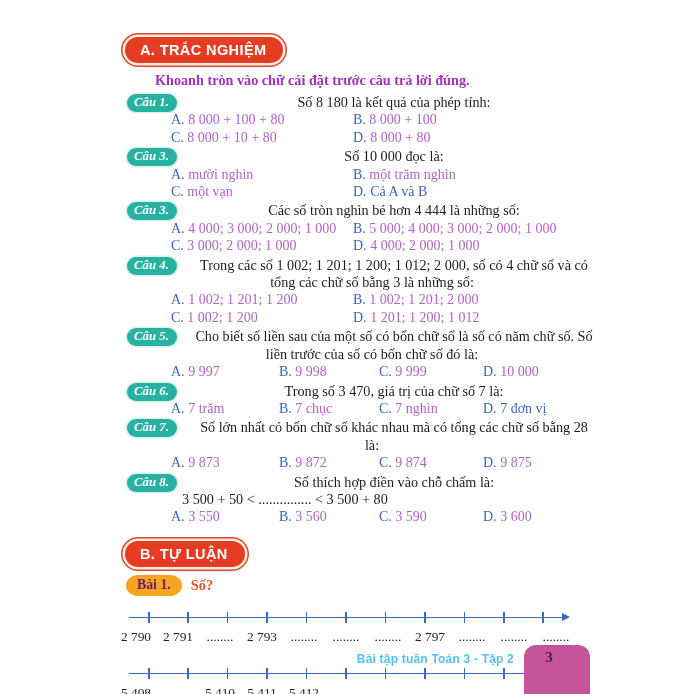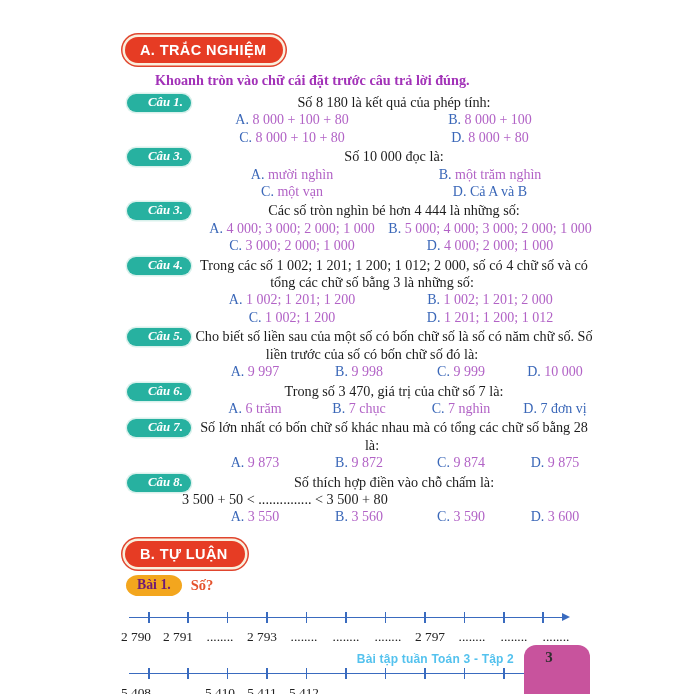--- a/index.html
+++ b/index.html
@@ -38,35 +38,35 @@
 
   
   .question { position: relative; margin-bottom: 2px; }
   .q-badge {
     position: absolute; left: 0; top: 0;
     background: #27b1a0;
     color: #ffffff;
     font-style: italic;
     font-weight: bold;
     font-size: 12.8px;
-    padding: 1px 8px 2px 21px;
+    padding: 1px 8px 2px 7px;
     border-radius: 9px;
     box-shadow: 0 0 0 1.5px #d9f1ec;
     white-space: nowrap;
   }
   .q-text {
     margin-left: 22px;
     text-indent: 44px;
     font-size: 14.2px;
     line-height: 17.4px;
     width: 446px;
     text-align: center;
   }
   .q-extra { margin-left: 55px; font-size: 14.2px; line-height: 17.4px; }
-  .options { margin-left: 74px; font-size: 14px; line-height: 17.4px; text-align: center; }
+  .options { margin-left: 44px; font-size: 14px; line-height: 17.4px; }
   .opts-grid { display: grid; grid-template-columns: 182px auto; }
   .opts-row  { display: grid; grid-template-columns: 108px 100px 104px auto; }
   .opt { white-space: nowrap; }
   .opt-letter { color: #3a67b8; }
   .c-purple { color: #b263c6; }
   .c-blue { color: #3a67b8; }
 
   
   .exercise-row { margin: 8px 0 0 -1px; display: flex; align-items: center; }
   .bai-badge {
@@ -177,21 +177,21 @@
           <span class="opt"><span class="opt-letter">A.</span> <span class="opt-text c-purple">9 997</span></span>
           <span class="opt"><span class="opt-letter">B.</span> <span class="opt-text c-purple">9 998</span></span>
           <span class="opt"><span class="opt-letter">C.</span> <span class="opt-text c-purple">9 999</span></span>
           <span class="opt"><span class="opt-letter">D.</span> <span class="opt-text c-purple">10 000</span></span>
         </div>
       </div>
       <div class="question">
         <span class="q-badge">Câu 6.</span>
         <div class="q-text">Trong số 3 470, giá trị của chữ số 7 là:</div>
         <div class="options opts-row">
-          <span class="opt"><span class="opt-letter">A.</span> <span class="opt-text c-purple">6 trăm</span></span>
+          <span class="opt"><span class="opt-letter">A.</span> <span class="opt-text c-purple">7 trăm</span></span>
           <span class="opt"><span class="opt-letter">B.</span> <span class="opt-text c-purple">7 chục</span></span>
           <span class="opt"><span class="opt-letter">C.</span> <span class="opt-text c-purple">7 nghìn</span></span>
           <span class="opt"><span class="opt-letter">D.</span> <span class="opt-text c-blue">7 đơn vị</span></span>
         </div>
       </div>
       <div class="question">
         <span class="q-badge">Câu 7.</span>
         <div class="q-text">Số lớn nhất có bốn chữ số khác nhau mà có tổng các chữ số bằng 28 là:</div>
         <div class="options opts-row">
           <span class="opt"><span class="opt-letter">A.</span> <span class="opt-text c-purple">9 873</span></span>

